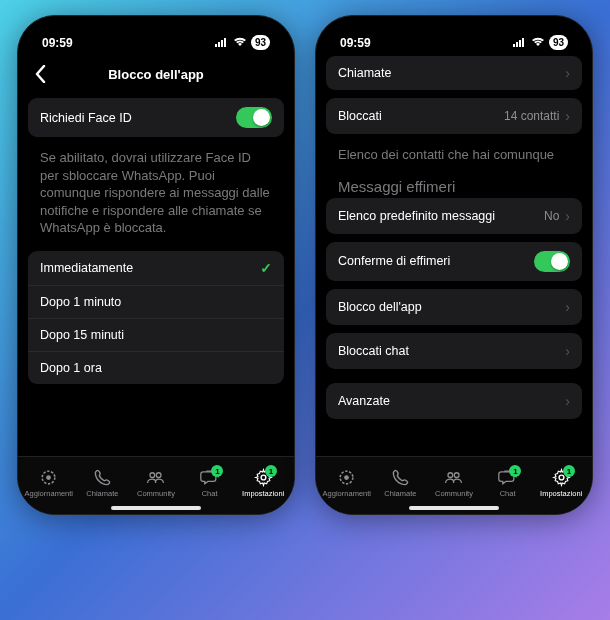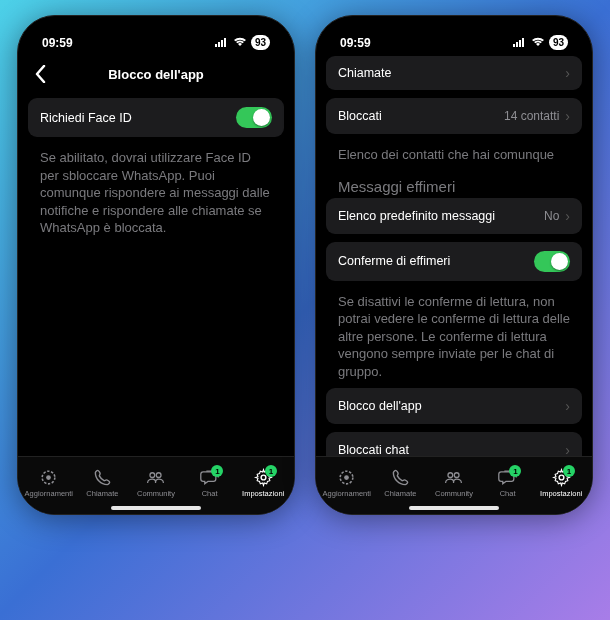--- a/index.html
+++ b/index.html
@@ -140,20 +140,35 @@
     <div class="group">
       <div class="row">
         <span class="row-label">Richiedi Face ID</span>
         <div class="toggle on">
             <div class="knob"></div>
           </div>
       </div>
     </div>
     <div class="footer-text">Se abilitato, dovrai utilizzare Face ID per sbloccare WhatsApp. Puoi comunque rispondere ai messaggi dalle notifiche e rispondere alle chiamate se WhatsApp è bloccata.</div>
 
+    <div class="option-group">
+      <div class="opt">
+        <span>Immediatamente</span>
+        <span class="check">✓</span>
+      </div>
+      <div class="opt">
+        <span>Dopo 1 minuto</span>
+      </div>
+      <div class="opt">
+        <span>Dopo 15 minuti</span>
+      </div>
+      <div class="opt">
+        <span>Dopo 1 ora</span>
+      </div>
+    </div>
   </div>
 
   <div class="tab-bar">
     <div class="tab">
       <div class="tab-icon">
           <svg viewBox="0 0 24 24">
             <circle cx="12" cy="12" r="8" fill="none" stroke="#8e8e93" stroke-width="2" stroke-dasharray="3 2"></circle>
             <circle cx="12" cy="12" r="3" fill="#8e8e93"></circle>
           </svg>
         </div>
@@ -254,21 +269,20 @@
     </div>
 
     <div class="group">
       <div class="row">
         <span class="row-label">Conferme di effimeri</span>
         <div class="toggle on">
             <div class="knob"></div>
           </div>
       </div>
     </div>
-    <div class="footer-text">Se disattivi le conferme di lettura, non potrai vedere le conferme di lettura delle altre persone. Le conferme di lettura vengono sempre inviate per le chat di gruppo.</div>
 
     <div class="group">
       <div class="row">
         <span class="row-label">Blocco dell'app</span>
         <span class="row-value">
             <span class="chev">›</span>
           </span>
       </div>
     </div>
 

